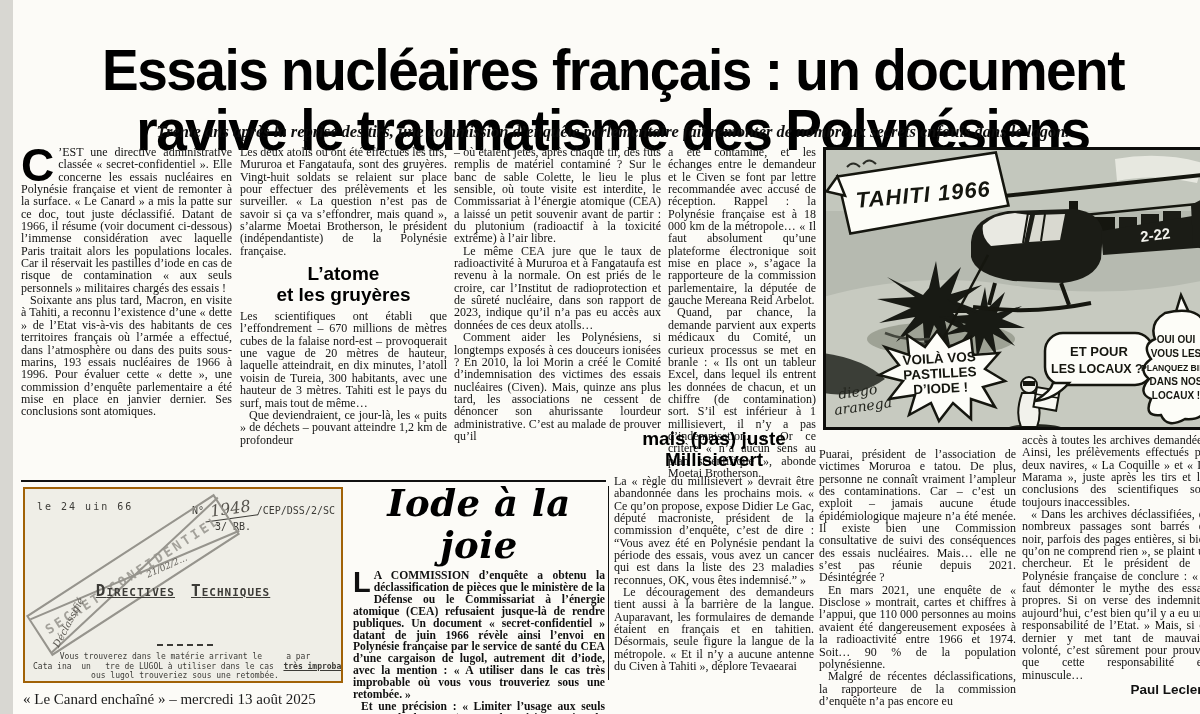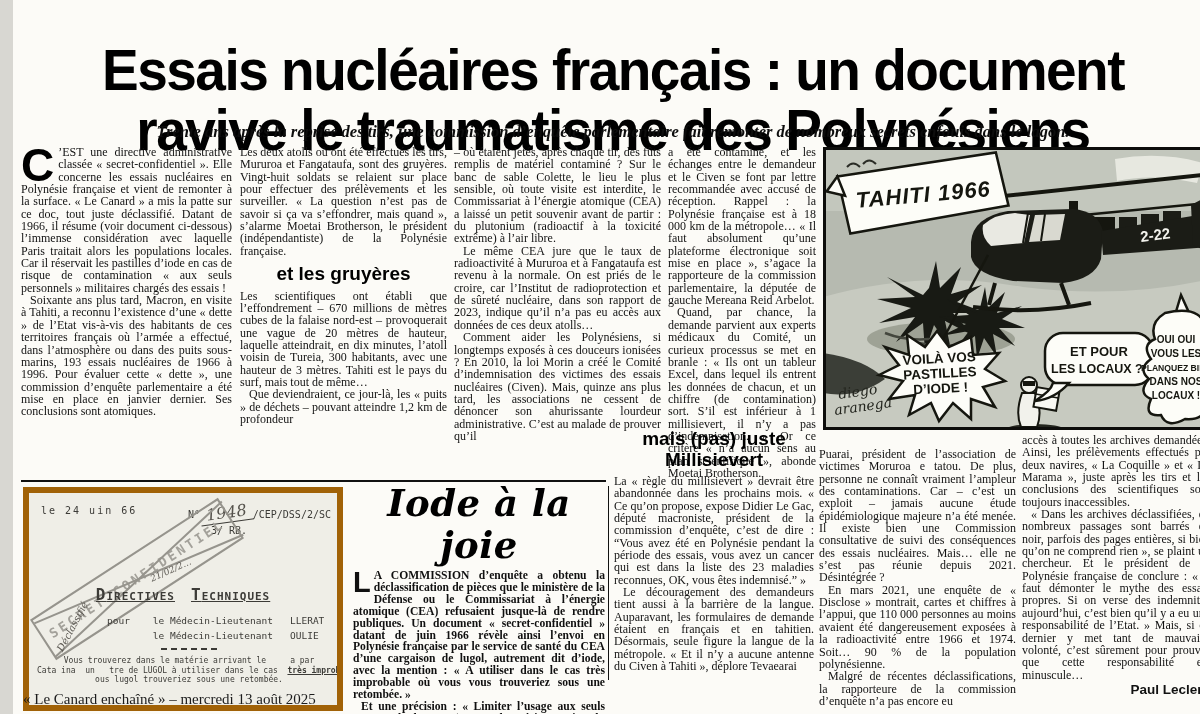--- a/index.html
+++ b/index.html
@@ -41,22 +41,22 @@
   .iode { position:absolute; left:340px; top:482px; width:252px; }
   .iode-title { font-family:"DejaVu Serif", serif; font-weight:bold; font-size:37px; line-height:42px;
                 text-align:center; letter-spacing:0.5px; color:#000; margin:0 0 4px 0;font-style:italic; }
   .iode-body { font-weight:bold; font-size:11.6px; line-height:11.9px; text-align:justify; color:#101010; }
   .iode-body p { margin:0; text-indent:8px; }
   .iode-body p.noindent { text-indent:0; }
   .iode-drop { float:left; font-family:"Liberation Sans", sans-serif; font-weight:bold;
                font-size:29px; line-height:23px; padding:1px 3px 0 0; }
 
   
-  .docscan { position:absolute; left:10px; top:487px; width:320px; height:224px;
-             background:#efeee7; border:6px solid #a16207; box-sizing:border-box;
+  .docscan { position:absolute; left:10px; top:487px; width:320px; height:196px;
+             background:#efeee7; border:2px solid #a16207; box-sizing:border-box;
              font-family:"DejaVu Sans Mono", monospace; color:#3c3b37; overflow:hidden; }
   .doc-date { position:absolute; left:12px; top:12px; font-size:10px; letter-spacing:2px; }
   .doc-ref  { position:absolute; right:6px; top:10px; font-size:10px; white-space:pre; }
   .doc-ref .hand { font-family:"DejaVu Serif", serif; font-style:italic; font-size:16px;
                    color:#55524c; display:inline-block; transform:rotate(-8deg);
                    border-bottom:1px solid #3c3b37; padding:0 6px; }
   .doc-rb { position:absolute; right:90px; top:32px; font-size:10px; }
   .stamp { position:absolute; left:-4px; top:62px; width:220px; height:44px;
            border:2.5px solid #96948d; transform:rotate(-33deg); color:#a3a19a;
            font-weight:bold; font-size:13px; letter-spacing:3px; text-align:center; line-height:44px; }
@@ -95,20 +95,21 @@
   <div class="subhead">Trente ans après la reprise des tirs, une commission d’enquête parlementaire fait remonter de nombreux secrets enfouis dans le lagon.</div>
 
   <div class="col col1">
     <p class="noindent"><span class="dropcap">C</span><span>’EST une directive administrative classée « secret-confidentiel ». Elle concerne les essais nucléaires en Polynésie française et vient de remonter à la surface. « Le Canard » a mis la patte sur ce doc, tout juste déclassifié. Datant de 1966, il résume (voir document ci-dessous) l’immense considération avec laquelle Paris traitait alors les populations locales. Car il réservait les pastilles d’iode en cas de risque de contamination « aux seuls personnels » militaires chargés des essais !</span></p>
     <p>Soixante ans plus tard, Macron, en visite à Tahiti, a reconnu l’existence d’une « dette » de l’Etat vis-à-vis des habitants de ces territoires français où l’armée a effectué, dans l’atmosphère ou dans des puits sous-marins, 193 essais nucléaires de 1966 à 1996. Pour évaluer cette « dette », une commission d’enquête parlementaire a été mise en place en janvier dernier. Ses conclusions sont atomiques.</p>
   </div>
 
   <div class="col col2">
     <p class="noindent">Les deux atolls où ont été effectués les tirs, Mururoa et Fangataufa, sont des gruyères. Vingt-huit soldats se relaient sur place pour effectuer des prélèvements et les surveiller. « La question n’est pas de savoir si ça va s’effondrer, mais quand », s’alarme Moetai Brotherson, le président (indépendantiste) de la Polynésie française.</p>
     <h3 class="xhead">
+      <span>L’atome</span>
       <span>et les gruyères</span>
     </h3>
     <p class="noindent">Les scientifiques ont établi que l’effondrement – 670 millions de mètres cubes de la falaise nord-est – provoquerait une vague de 20 mètres de hauteur, laquelle atteindrait, en dix minutes, l’atoll voisin de Tureia, 300 habitants, avec une hauteur de 3 mètres. Tahiti est le pays du surf, mais tout de même…</p>
     <p>Que deviendraient, ce jour-là, les « puits » de déchets – pouvant atteindre 1,2 km de profondeur</p>
   </div>
 
   <div class="col col3">
     <p class="noindent">– où étaient jetés, après chaque tir, des fûts remplis de matériel contaminé ? Sur le banc de sable Colette, le lieu le plus sensible, où toute visite est interdite, le Commissariat à l’énergie atomique (CEA) a laissé un petit souvenir avant de partir : du plutonium (radioactif à la toxicité extrême) à l’air libre.</p>
     <p>Le même CEA jure que le taux de radioactivité à Mururoa et à Fangataufa est revenu à la normale. On est priés de le croire, car l’Institut de radioprotection et de sûreté nucléaire, dans son rapport de 2023, indique qu’il n’a pas eu accès aux données de ces deux atolls…</p>
     <p>Comment aider les Polynésiens, si longtemps exposés à ces douceurs ionisées ? En 2010, la loi Morin a créé le Comité d’indemnisation des victimes des essais nucléaires (Civen). Mais, quinze ans plus tard, les associations ne cessent de dénoncer son ahurissante lourdeur administrative. C’est au malade de prouver qu’il</p>
@@ -154,21 +155,20 @@
   <div class="docscan">
     <div class="doc-date">le 24 uin 66</div>
     <div class="doc-ref"><span>N°</span><span class="hand">1948</span><span>/CEP/DSS/2/SC</span></div>
     <div class="doc-rb">3/ RB.</div>
     <div class="stamp">SECRET CONFIDENTIEL</div>
     <div class="hand-note hand-declass">Déclassifié</div>
     <div class="hand-note hand-date">21/02/2…</div>
     <div class="doc-title">
       <span class="docword">DIRECTIVES</span><span class="docword">TECHNIQUES</span>
     </div>
-    <div class="doc-pour"><span>pour    le Médecin-Lieutenant   LLERAT</span><br><span>        le Médecin-Lieutenant   OULIE</span></div>
     <div class="doc-dashes"></div>
     <div class="doc-body"><span>Vous trouverez dans le matérie arrivant le     a par</span><br><span>Cata ina  un   tre de LUGOL à utiliser dans le cas  </span><span class="u">très improbable</span><br><span>ous lugol trouveriez sous une retombée.</span></div>
   </div>
 
   <svg class="cartoon" viewBox="0 0 387 283" xmlns="http://www.w3.org/2000/svg">
     <rect x="0" y="0" width="387" height="283" fill="#b6bab0"></rect>
     <rect x="0" y="0" width="387" height="64" fill="#c3c7bd"></rect>
     <path d="M0 150 Q100 122 200 140 Q300 152 387 132 L387 283 L0 283 Z" fill="#c7cac0"></path>
     <path d="M292 12 q46 -8 88 4 l-6 20 q-44 -10 -80 -2 z" fill="#e7e8e0"></path>
     <path d="M24 20 q6 -7 13 0 M40 17 q6 -7 13 0" stroke="#2a2c26" stroke-width="2" fill="none"></path>

